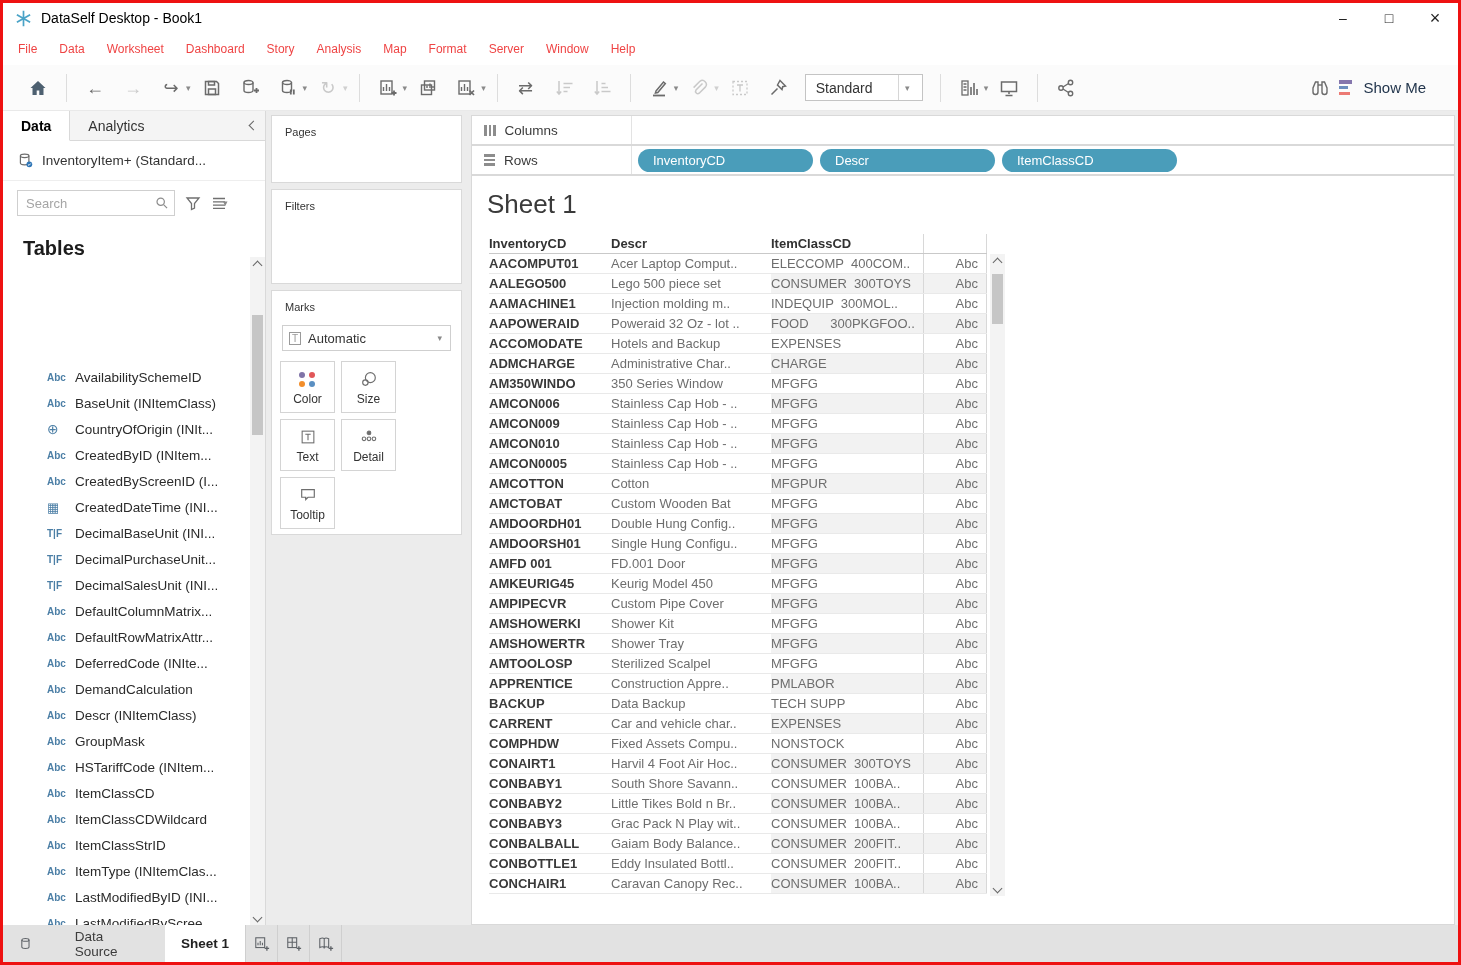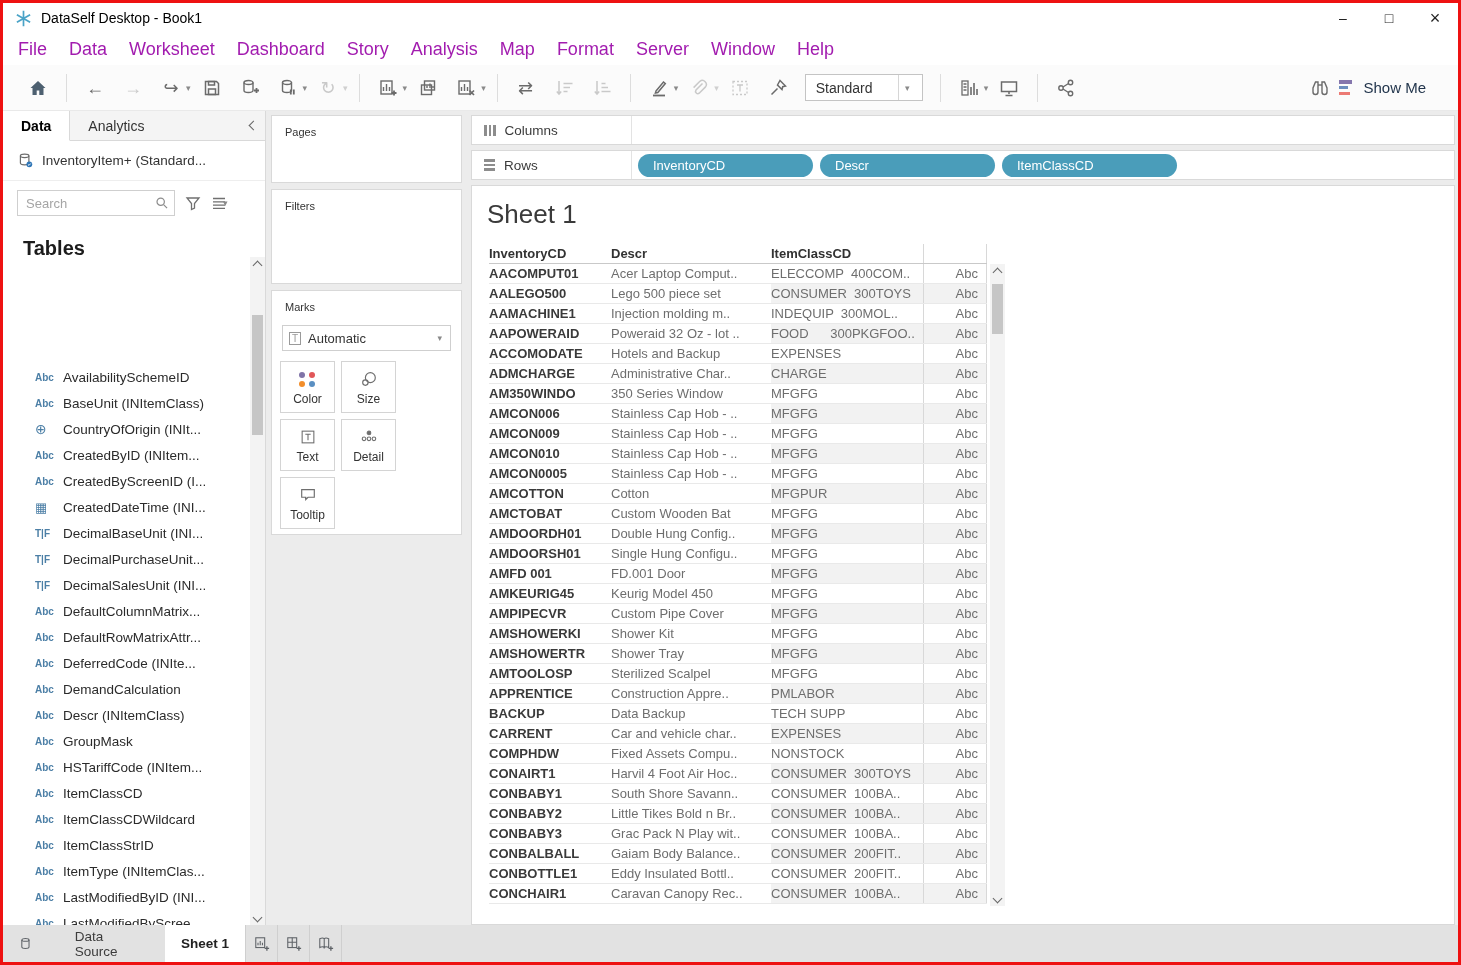--- a/index.html
+++ b/index.html
@@ -9,21 +9,21 @@
   
   .titlebar { height:30px; display:flex; align-items:center; padding-left:12px; background:#fff; }
   .app-logo { width:17px; height:17px; margin-right:9px; }
   .win-title { font-size:14px; color:#000; }
   .win-controls { margin-left:auto; display:flex; }
   .win-btn { width:46px; height:30px; display:flex; align-items:center; justify-content:center; font-size:14px; color:#222; cursor:default; }
   .win-btn.close { font-size:18px; }
 
   
   .menubar { height:32px; display:flex; align-items:center; padding-left:4px; background:#fff; }
-  .menu-item { padding:0 11px; font-size:18px; color:#a21caf; height:100%; display:flex; align-items:center; }
+  .menu-item { padding:0 11px; font-size:12px; color:#ef4444; height:100%; display:flex; align-items:center; }
 
   
   .toolbar { height:46px; display:flex; align-items:center; padding:0 16px; background:#fbfbfb; border-bottom:1px solid #e9e9e9; }
   .tb { position:relative; width:26px; height:26px; display:flex; align-items:center; justify-content:center; color:#6b6b6b; margin:0 6px; flex:none; }
   .tb svg { width:20px; height:20px; }
   .tb.dis { color:#c9c9c9; }
   .tb.home { color:#4d6070; }
   .glyph-btn { font-size:18px; line-height:1; }
   .caret { font-size:9px; color:#8a8a8a; margin:0 2px 0 -4px; flex:none; }
   .caret.dis { color:#d0d0d0; }
@@ -58,21 +58,21 @@
   .ds-name { font-size:13.5px; color:#333; white-space:nowrap; overflow:hidden; }
   .search-row { height:44px; display:flex; align-items:center; padding:0 8px 0 14px; }
   .search-box { position:relative; width:158px; height:26px; border:1px solid #cfcfcf; background:#fff; display:flex; align-items:center; }
   .search-box input { border:none; outline:none; width:130px; padding-left:8px; font-size:13px; color:#333; font-family:inherit; }
   .search-box input::placeholder { color:#a5a5a5; }
   .search-box svg { position:absolute; right:5px; width:14px; height:14px; color:#8c8c8c; }
   .mini-icon { margin-left:10px; color:#707070; display:flex; align-items:center; }
   .mini-icon svg { width:16px; height:16px; }
   .tables-title { font-size:20px; font-weight:bold; color:#1c1c1c; padding:12px 0 6px 20px; }
   .field-list { position:absolute; top:253px; left:0; right:16px; bottom:0; overflow:hidden; }
-  .field { height:26px; display:flex; align-items:center; padding-left:32px; }
+  .field { height:26px; display:flex; align-items:center; padding-left:44px; }
   .ficon { width:28px; flex:none; color:#4c7fa6; font-size:10px; font-weight:bold; }
   .ficon.f-abc::before { content:"Abc"; }
   .ficon.f-tf::before { content:"T|F"; font-size:10px; }
   .ficon.f-globe::before { content:"⊕"; font-size:14px; font-weight:normal; }
   .ficon.f-datetime::before { content:"▦"; font-size:13px; font-weight:normal; }
   .flabel { font-size:13.5px; color:#2b2b2b; white-space:pre; overflow:hidden; }
   .scrollbar { position:absolute; width:15px; background:#f3f3f3; }
   .sb-side { top:146px; right:0; bottom:0; }
   .sb-arrow { position:absolute; left:0; width:15px; height:16px; display:flex; align-items:center; justify-content:center; }
   .sb-thumb { position:absolute; left:2px; width:11px; background:#c6c6c6; }
@@ -90,21 +90,21 @@
   .mark-grid { display:flex; flex-wrap:wrap; padding:2px 8px; gap:6px; }
   .mark-btn { width:55px; height:52px; border:1px solid #d4d4d4; background:#fff; display:flex; flex-direction:column; align-items:center; justify-content:center; }
   .mark-btn .mb-icon { height:22px; display:flex; align-items:center; justify-content:center; color:#6e6e6e; }
   .mark-btn .mb-label { font-size:12px; color:#333; margin-top:2px; }
   .color-dots { display:grid; grid-template-columns:7px 7px; gap:3px; }
   .color-dots i { width:6px; height:6px; border-radius:50%; }
   .mb-icon svg { width:18px; height:18px; }
 
   
   .canvas { flex:1; display:flex; flex-direction:column; padding:4px 3px 0 4px; background:#ececec; }
-  .shelf { height:30px; background:#fff; border:1px solid #d9d9d9; display:flex; align-items:center; margin-bottom:5px; }
+  .shelf { height:30px; background:#fff; border:1px solid #d9d9d9; display:flex; align-items:center; }
   .shelf-head { width:160px; display:flex; align-items:center; padding-left:12px; border-right:1px solid #e3e3e3; height:100%; }
   .shelf-head .sh-icon { margin-right:9px; display:flex; gap:2px; }
   .sh-icon.cols i { width:2.5px; height:11px; background:#8d8d8d; display:block; }
   .sh-icon.rows { flex-direction:column; }
   .sh-icon.rows i { width:11px; height:2.5px; background:#8d8d8d; display:block; }
   .shelf-head .sh-label { font-size:13.5px; color:#3b3b3b; }
   .pillbox { display:flex; align-items:center; padding-left:6px; gap:7px; }
   .pill { width:175px; height:23px; border-radius:12px; background:#4a9dba; color:#fff; font-size:13px; line-height:23px; padding-left:15px; }
   .sheet { position:relative; flex:1; background:#fff; border:1px solid #d9d9d9; overflow:hidden; }
   .sheet-title { position:absolute; top:13px; left:15px; font-size:26px; color:#3a3a3a; font-weight:400; }

